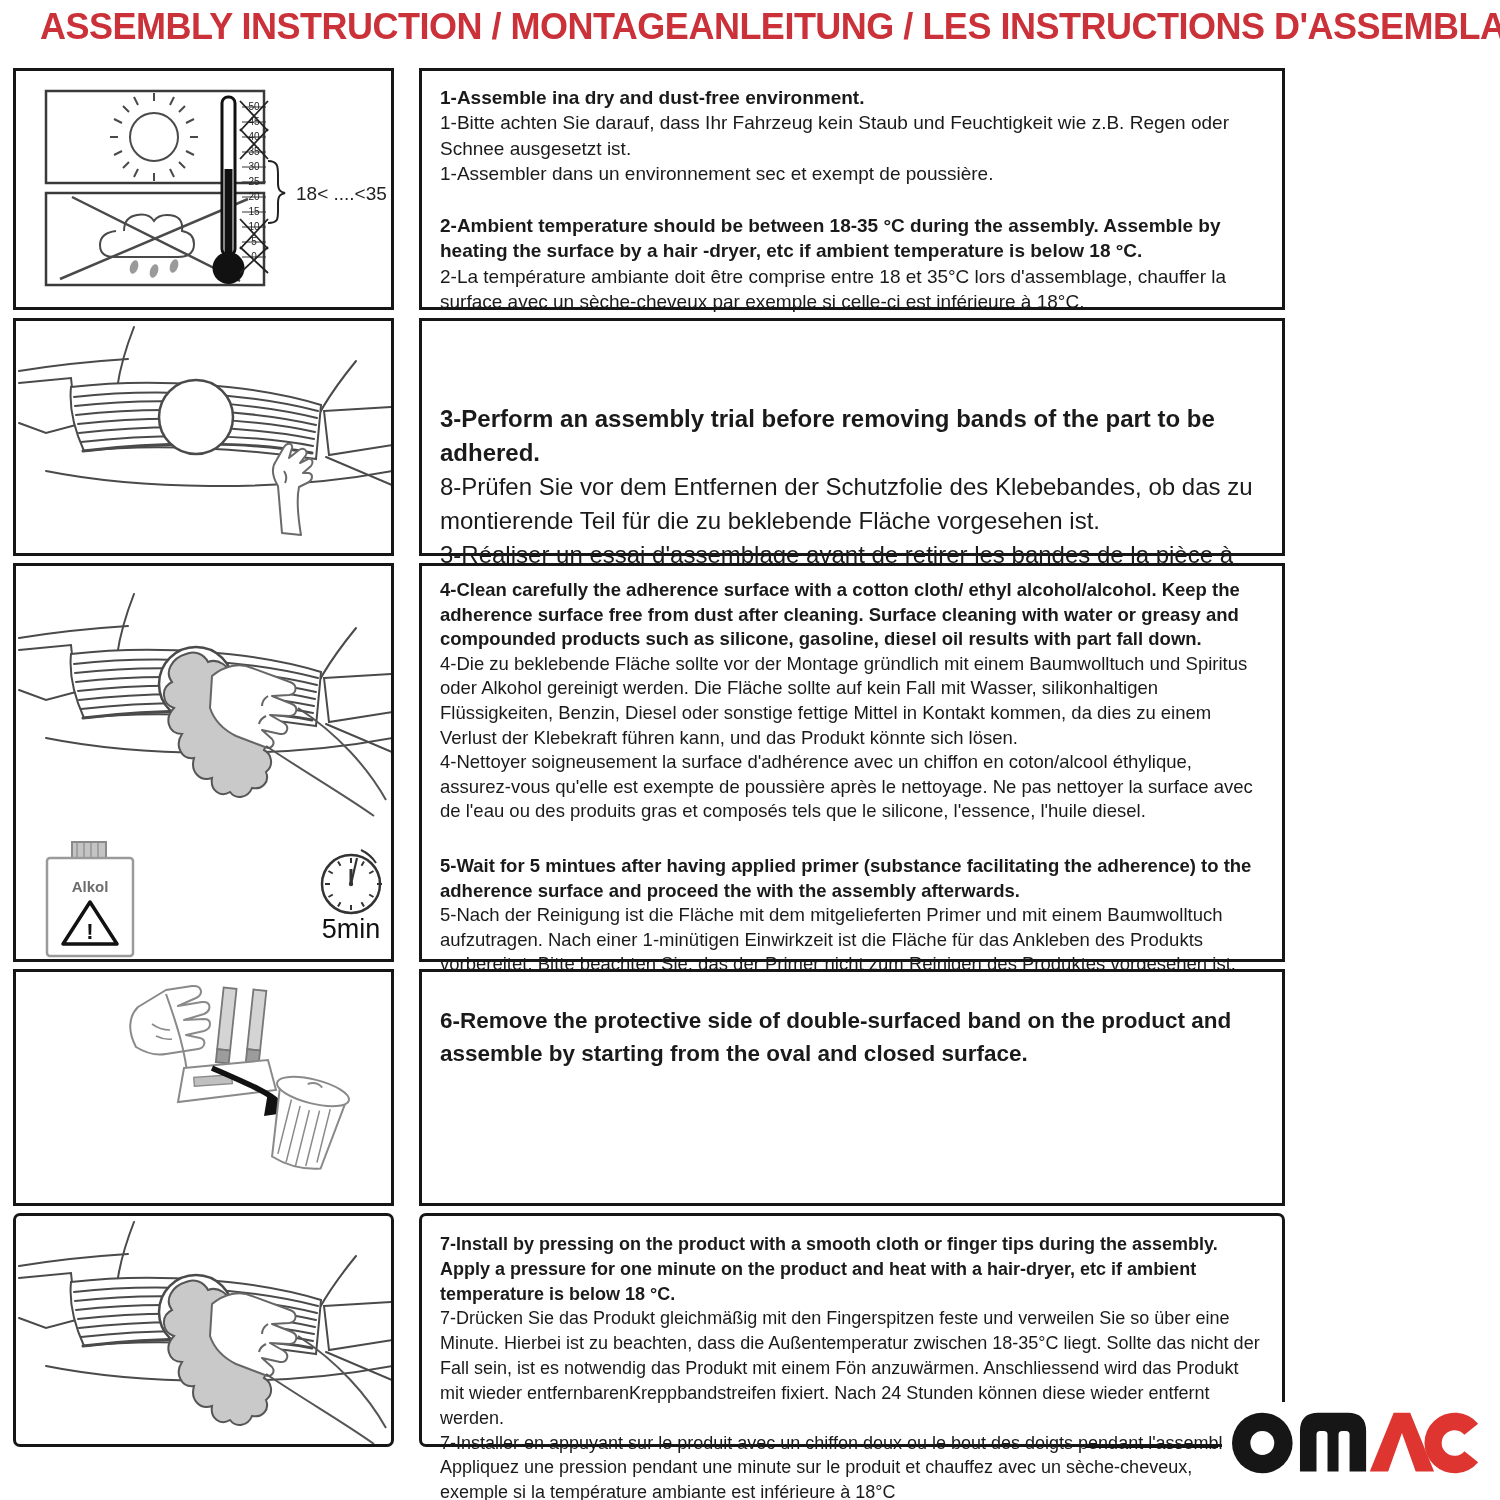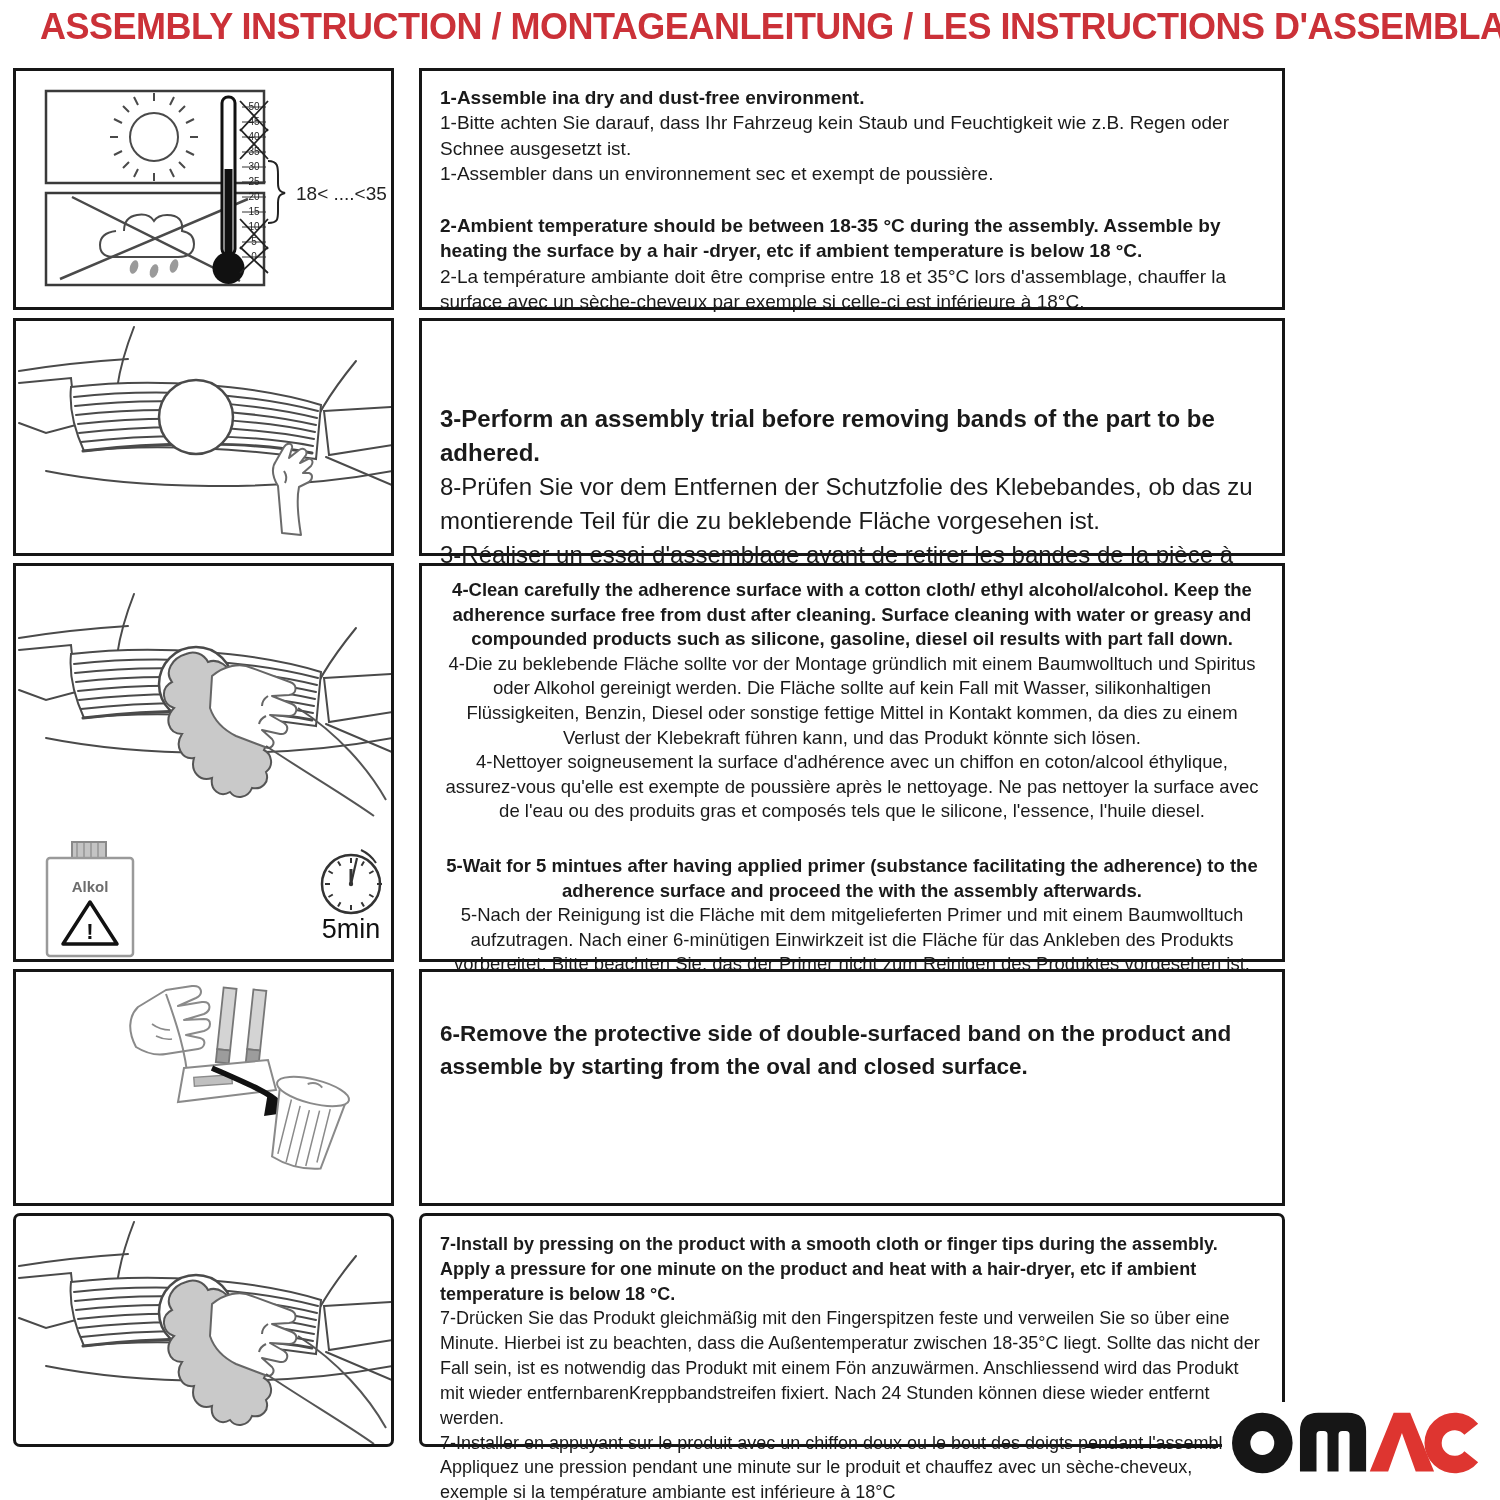--- a/index.html
+++ b/index.html
@@ -16,23 +16,23 @@
   .r1{top:68px;height:242px;}
   .r2{top:318px;height:238px;}
   .r3{top:563px;height:399px;}
   .r4{top:969px;height:237px;}
   .r5{top:1213px;height:234px;border-radius:7px;}
   
   .t1 p{font-size:19px;line-height:1.34;}
   .t1{padding-top:14px;}
   .t2{padding-top:81px;}
   .t2 p{font-size:24px;line-height:1.42;}
-  .t3{padding-top:12px;text-align:center;}
+  .t3{padding-top:12px;}
   .t3 p{font-size:18.5px;line-height:1.33;}
-  .t4{padding-top:46px;}
+  .t4{padding-top:33px;}
   .t4 p{font-size:22.5px;line-height:1.45;}
   .t5{padding-top:16px;}
   .t5 p{font-size:18px;line-height:1.38;}
   .gap{margin-top:26px !important;}
   .gap2{margin-top:30px !important;}
   .illus svg{display:block;width:100%;height:100%;}
   
   .logo-mask{position:absolute;left:1222px;top:1402px;width:278px;height:98px;background:#fff;}
   .logo{position:absolute;left:1232px;top:1408px;width:248px;height:70px;}
   .logo-line{position:absolute;left:1086px;top:1444px;width:132px;height:4px;background:#141414;}
@@ -184,21 +184,21 @@
         <path d="M345,284 A36,36 0 0 1 360,297" stroke="#333" stroke-width="2" fill="none"></path>
         <text x="335" y="372" font-size="27" fill="#111" text-anchor="middle">5min</text>
       </g>
     </svg>
   </div>
   <div class="box txt t3 r3">
     <p class="b">4-Clean carefully the adherence surface with a cotton cloth/ ethyl alcohol/alcohol. Keep the adherence surface free from dust after cleaning. Surface cleaning with water or greasy and compounded products such as silicone, gasoline, diesel oil results with part fall down.</p>
     <p>4-Die zu beklebende Fläche sollte vor der Montage gründlich mit einem Baumwolltuch und Spiritus oder Alkohol gereinigt werden. Die Fläche sollte auf kein Fall mit Wasser, silikonhaltigen Flüssigkeiten, Benzin, Diesel oder sonstige fettige Mittel in Kontakt kommen, da dies zu einem Verlust der Klebekraft führen kann, und das Produkt könnte sich lösen.</p>
     <p>4-Nettoyer soigneusement la surface d'adhérence avec un chiffon en coton/alcool éthylique, assurez-vous qu'elle est exempte de poussière après le nettoyage. Ne pas nettoyer la surface avec de l'eau ou des produits gras et composés tels que le silicone, l'essence, l'huile diesel.</p>
     <p class="b gap2">5-Wait for 5 mintues after having applied primer (substance facilitating the adherence) to the adherence surface and proceed the with the assembly afterwards.</p>
-    <p>5-Nach der Reinigung ist die Fläche mit dem mitgelieferten Primer und mit einem Baumwolltuch aufzutragen. Nach einer 6-minütigen Einwirkzeit ist die Fläche für das Ankleben des Produkts vorbereitet. Bitte beachten Sie, das der Primer nicht zum Reinigen des Produktes vorgesehen ist.</p>
+    <p>5-Nach der Reinigung ist die Fläche mit dem mitgelieferten Primer und mit einem Baumwolltuch aufzutragen. Nach einer 1-minütigen Einwirkzeit ist die Fläche für das Ankleben des Produkts vorbereitet. Bitte beachten Sie, das der Primer nicht zum Reinigen des Produktes vorgesehen ist.</p>
     <p>5-Attender 5 minutes après l'application de l'apprêt (substance facilitant l'adhérence) sur la surface d'adhérence et procéder ensuite à l'assemblage</p>
   </div>
 
   <div class="box illus r4">
     <svg viewBox="0 0 375 231" preserveAspectRatio="none">
       <path fill="#fff" stroke="#8a8a8a" stroke-width="2" stroke-linejoin="round" d="M120,75 C112,60 112,45 122,35 L150,18 L176,14 C186,13 188,22 180,26 L162,34 L186,30 C195,29 196,38 188,42 L168,48 L188,47 C196,47 196,56 188,59 L170,63 L184,66 C191,68 189,76 182,77 L150,82 C138,84 128,80 120,75 Z"></path>
       <path d="M136,52 q8,6 18,6 M140,64 q8,4 16,3" stroke="#8a8a8a" stroke-width="1.6" fill="none"></path>
       <path d="M150,22 C160,50 170,80 172,110 M238,18 C242,60 244,90 242,112" stroke="#8a8a8a" stroke-width="2" fill="none"></path>
       <g>
         <g transform="rotate(6 210 60)">

